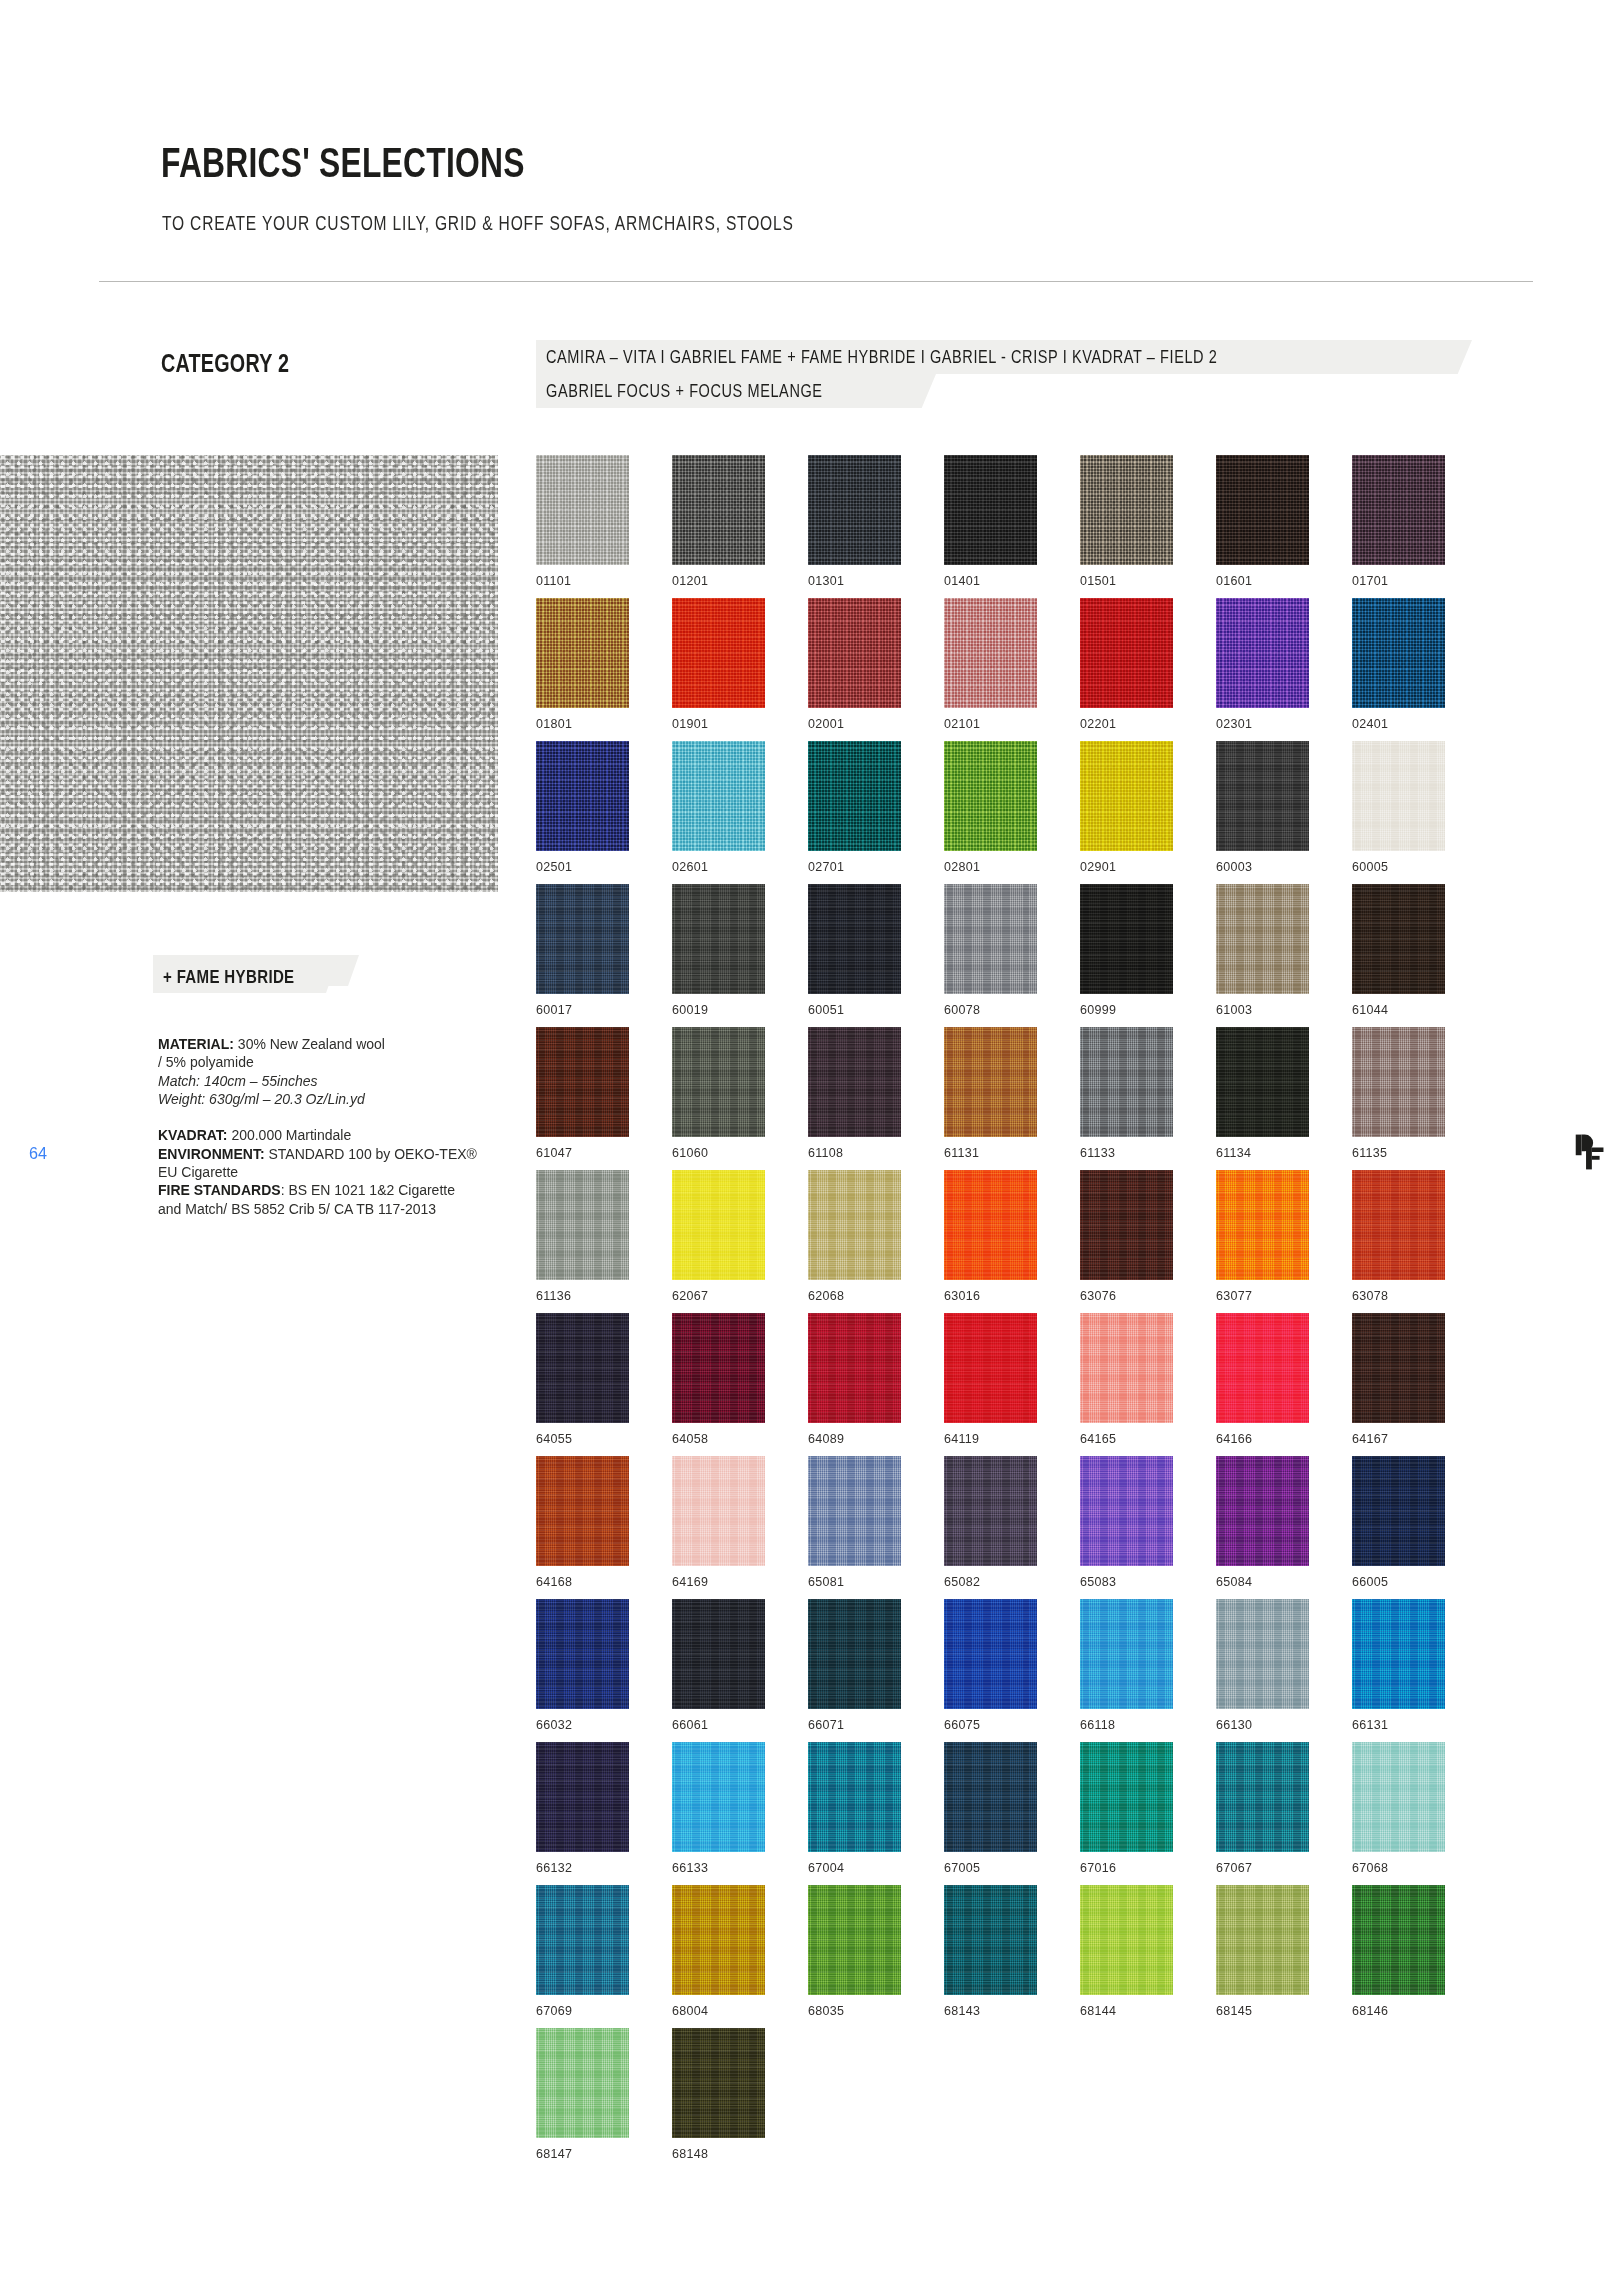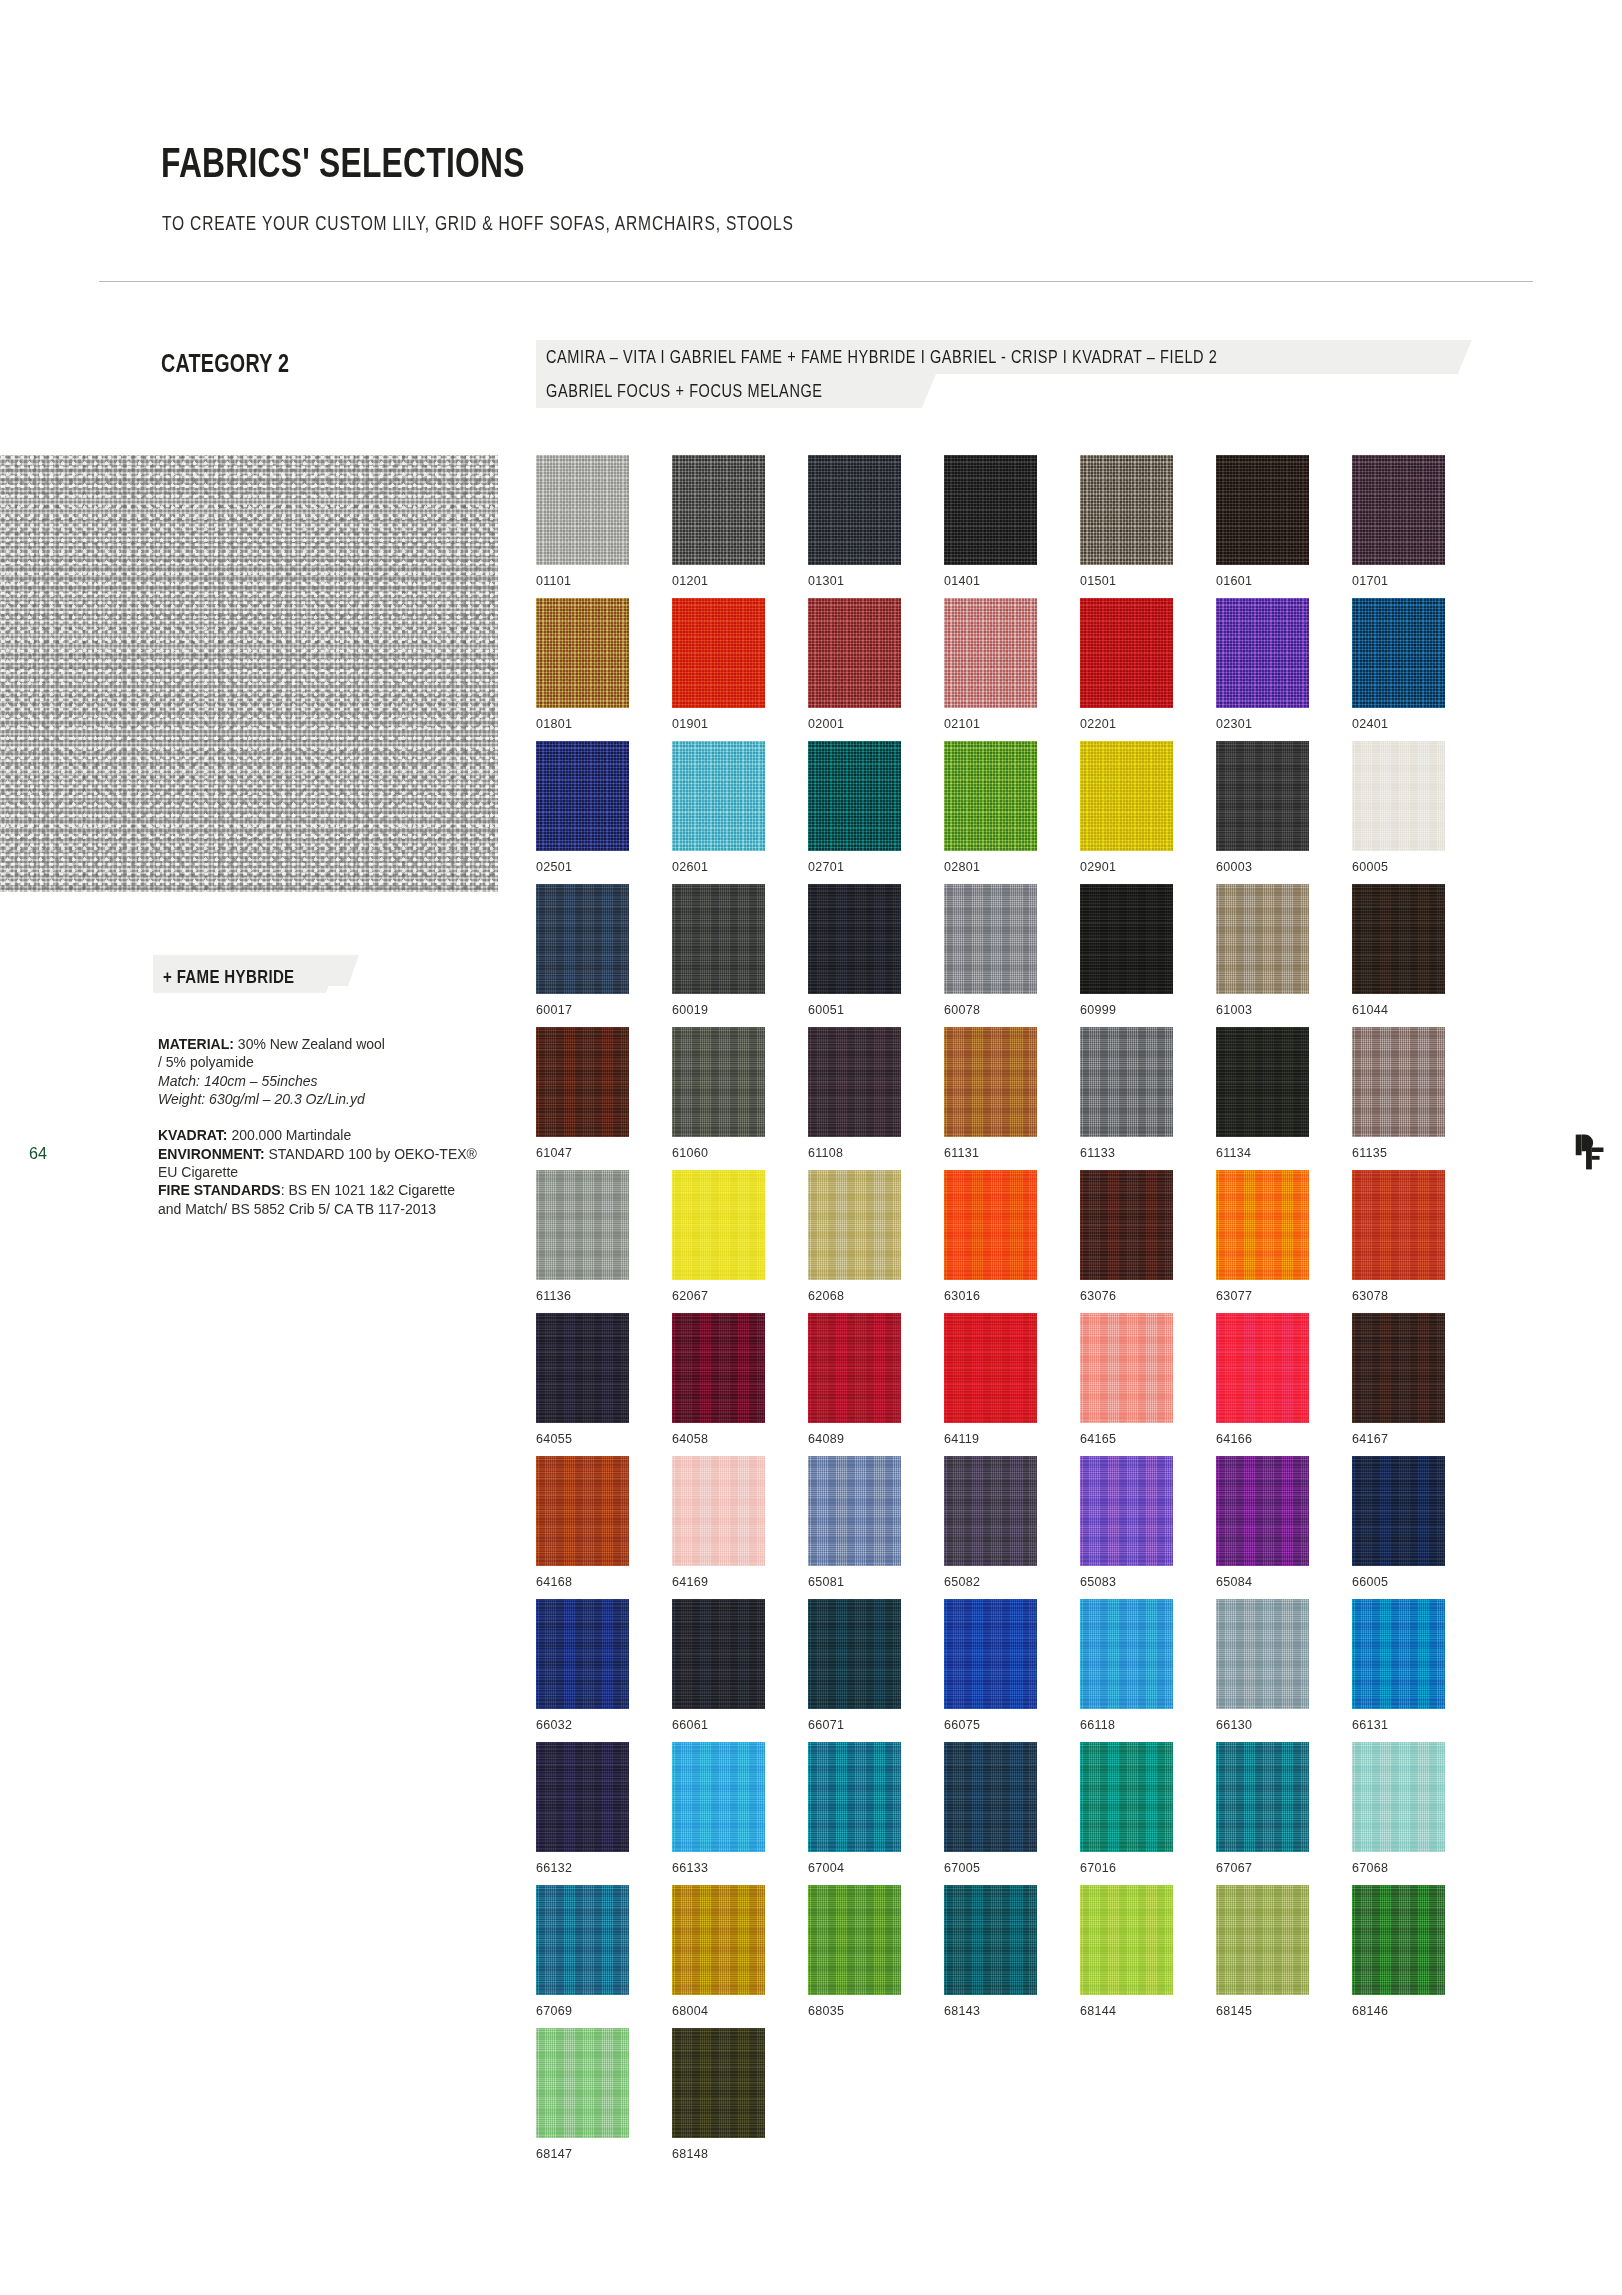--- a/index.html
+++ b/index.html
@@ -163,21 +163,21 @@
   #spec-block .gap { display: block; height: 18px; }
   #spec-block b { font-weight: 700; color: #1d1d1b; }
   #spec-block i { font-style: italic; }
 
   
   #page-number {
     position: absolute;
     left: 29px;
     top: 1144px;
     font-size: 16.2px;
-    color: #14532d;
+    color: #3b82f6;
   }
 
   #brand-logo {
     position: absolute;
     left: 1573px;
     top: 1132px;
     width: 39px;
     height: 40px;
   }
 

